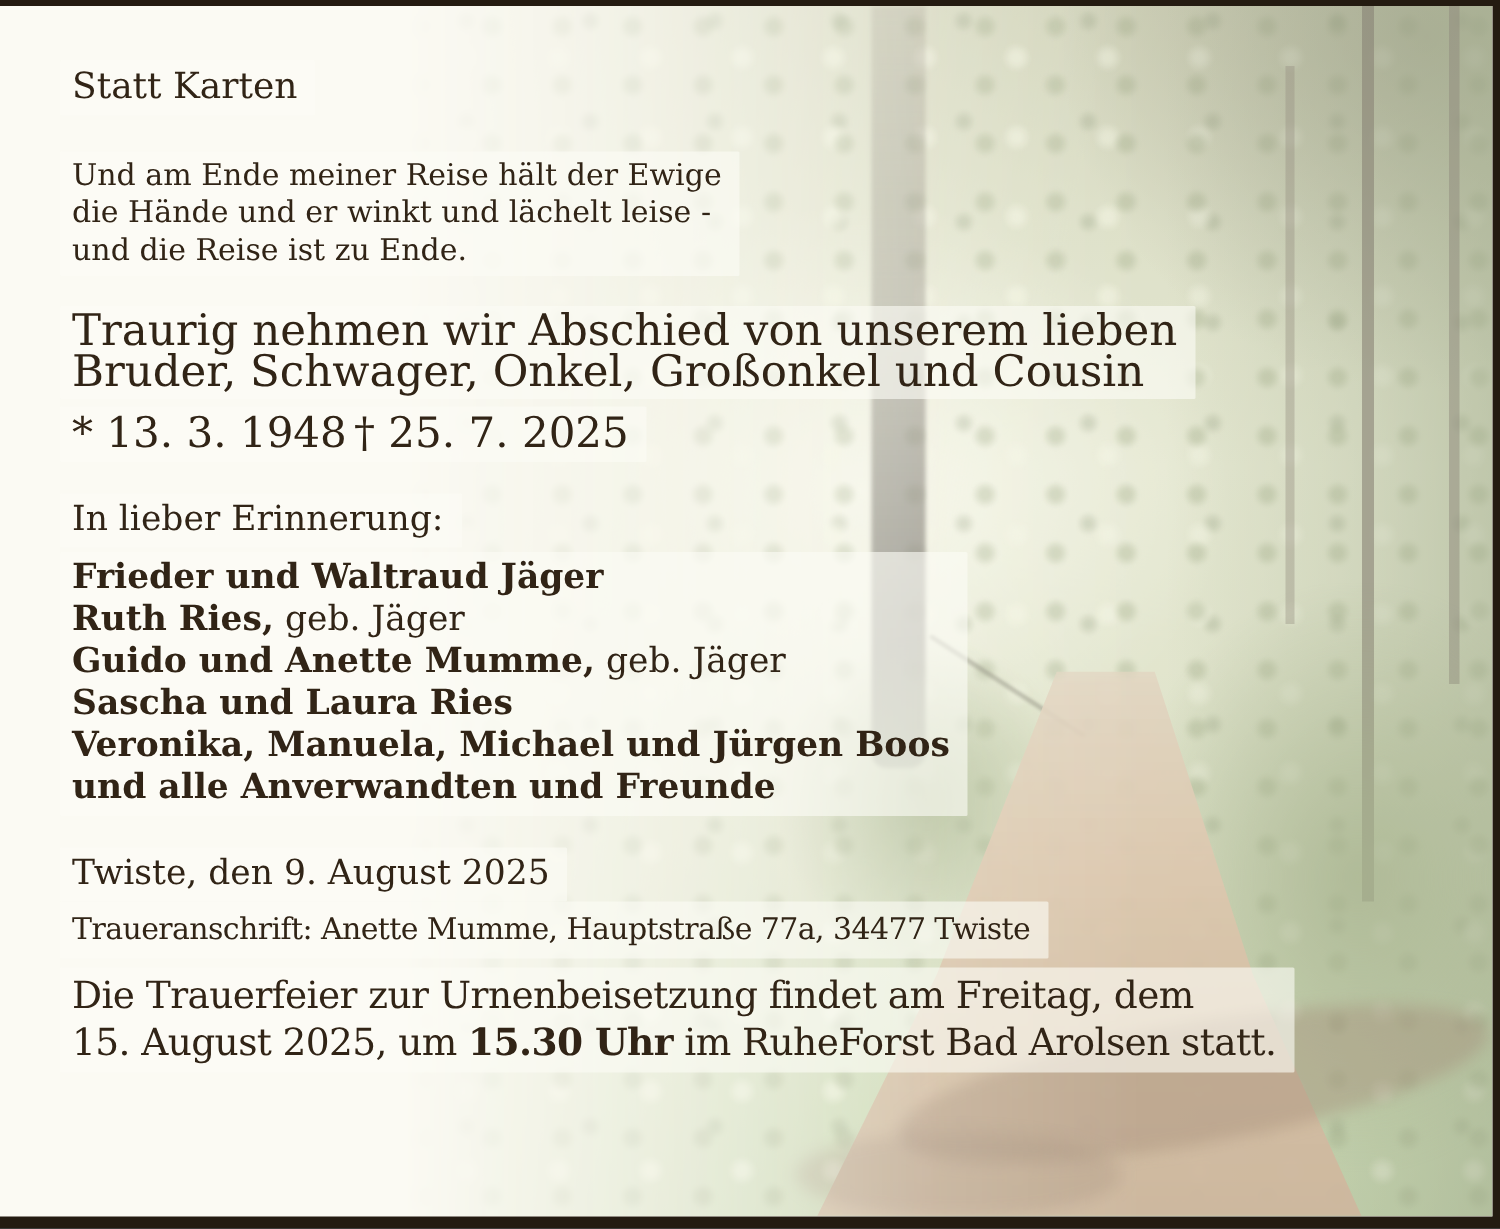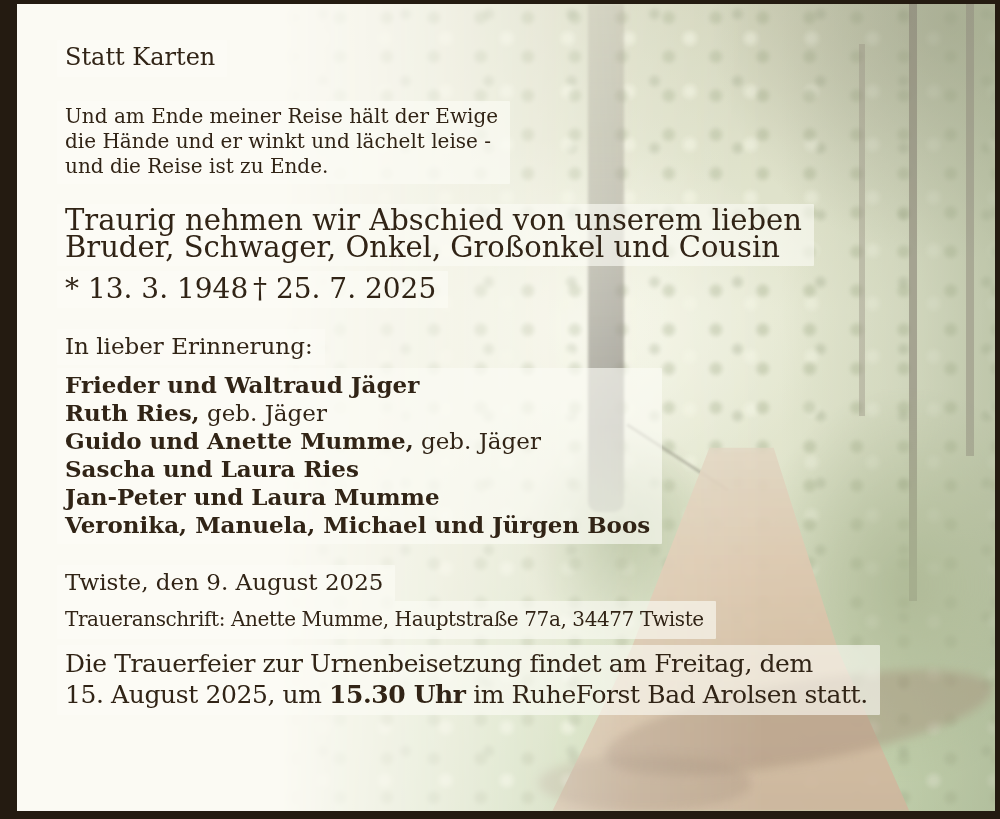--- a/index.html
+++ b/index.html
@@ -1,19 +1,19 @@
 <!DOCTYPE html>
 <html lang="de"><head>
 <meta charset="utf-8">
 <style>
   html,body{margin:0;padding:0;background:#111;}
   .frame{
     width:1000px;height:819px;box-sizing:border-box;
     background:#241b11;
-    padding:4px 5px 8px 17px;
+    padding:4px 5px 8px 0;
     position:relative;
     font-family:"DejaVu Serif","Liberation Serif",serif;
   }
   .content{
     position:relative;width:100%;height:100%;
     background:#fbfaf3;overflow:hidden;
   }
 
   
   .photo{
@@ -157,22 +157,22 @@
         <span class="birth">* 13. 3. 1948</span><span>† 25. 7. 2025</span>
       </div>
 
       <div class="memory bg">In lieber Erinnerung:</div>
 
       <div class="mourners bg">
         <div><span class="b">Frieder und Waltraud Jäger</span><span></span></div>
         <div><span class="b">Ruth Ries,</span><span> geb. Jäger</span></div>
         <div><span class="b">Guido und Anette Mumme,</span><span> geb. Jäger</span></div>
         <div><span class="b">Sascha und Laura Ries</span><span></span></div>
-        <div><span class="b">Jan-Peter und Laura Mumme</span><span></span></div>
         <div><span class="b">Veronika, Manuela, Michael und Jürgen Boos</span><span></span></div>
+        <div><span class="b">und alle Anverwandten und Freunde</span><span></span></div>
       </div>
 
       <div class="place-date bg">
         <span class="b">Twiste,</span><span> den 9. August 2025</span>
       </div>
 
       <div class="address bg">Traueranschrift: Anette Mumme, Hauptstraße 77a, 34477 Twiste</div>
 
       <div class="funeral bg">
         <div>Die Trauerfeier zur Urnenbeisetzung findet am Freitag, dem</div>

